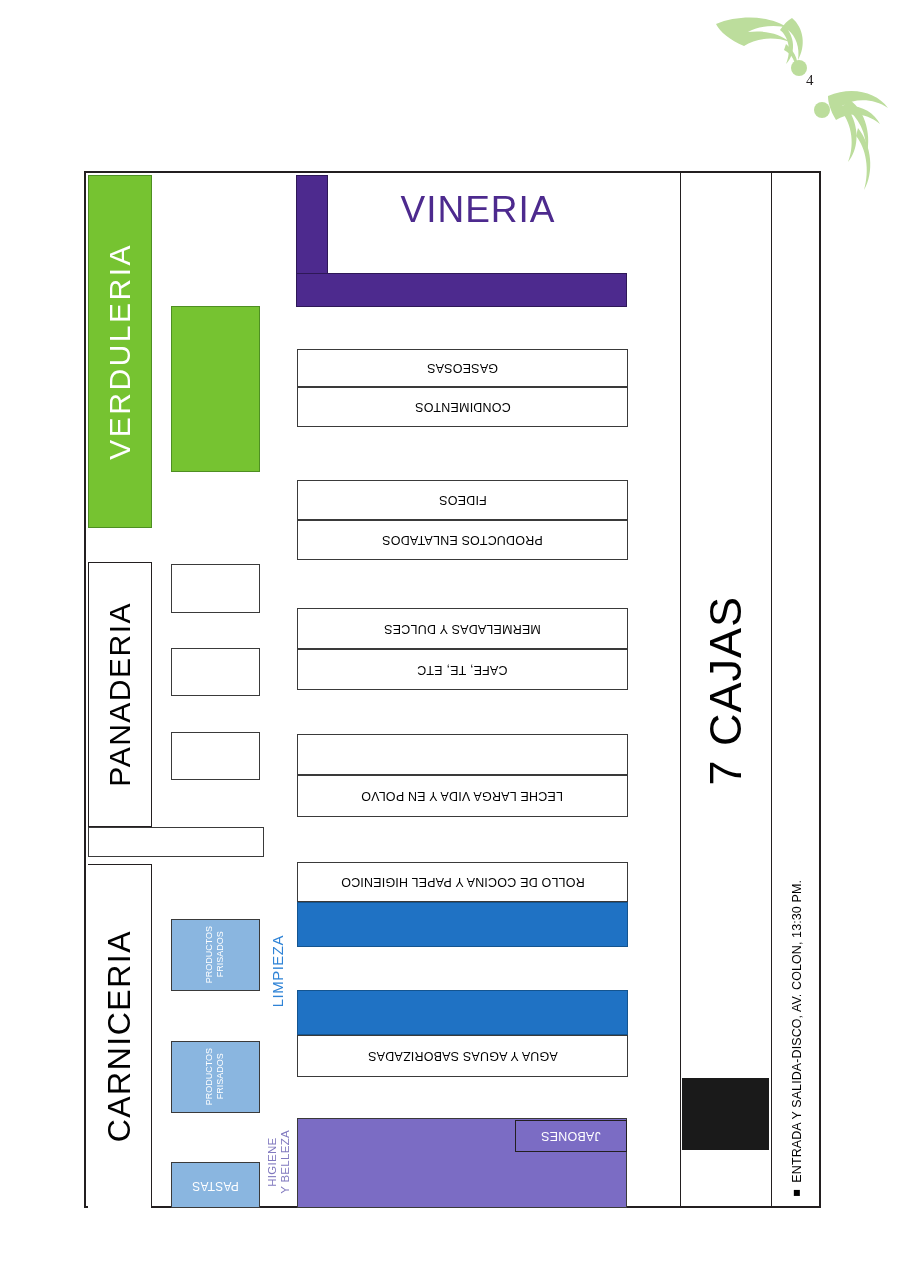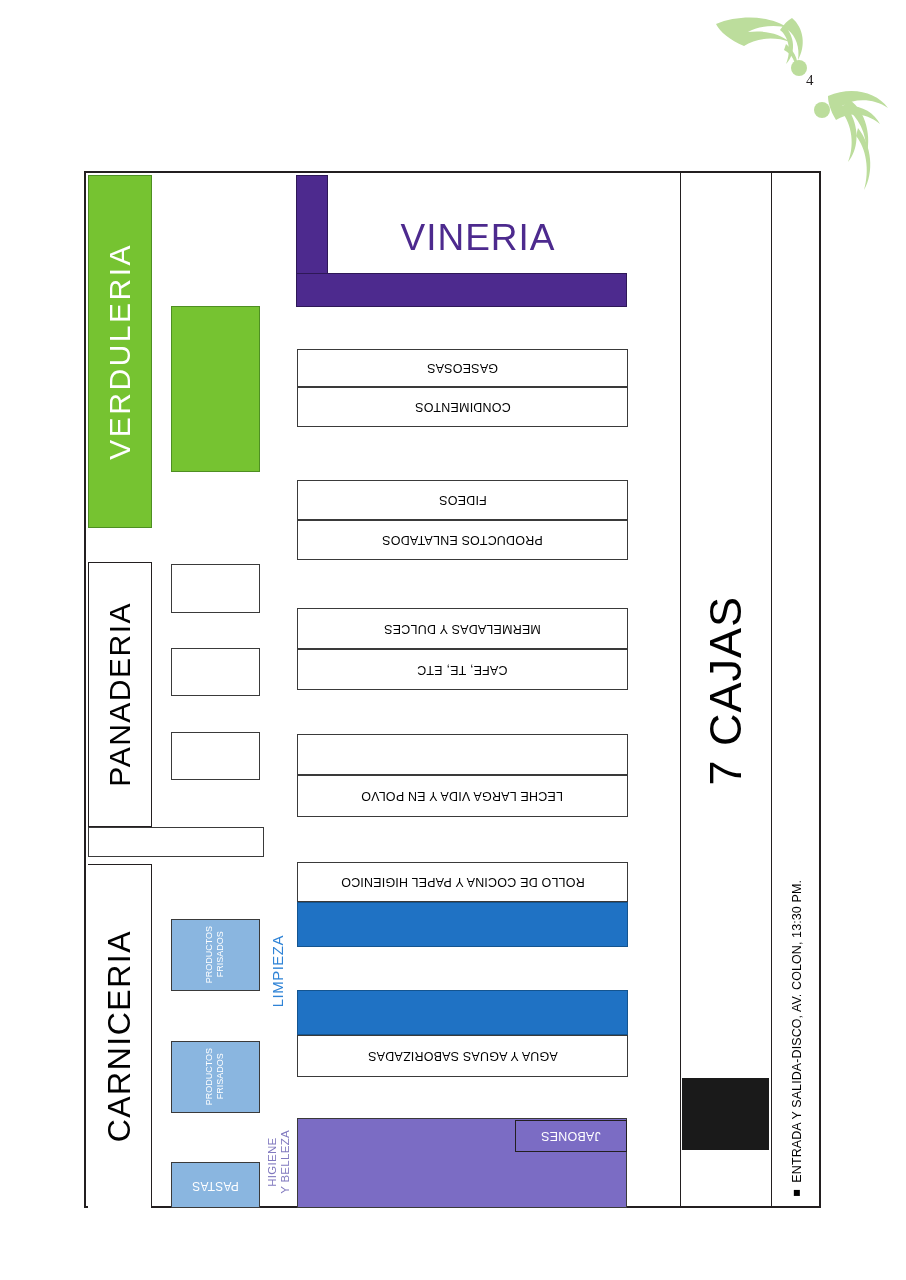--- a/index.html
+++ b/index.html
@@ -95,21 +95,21 @@
   #vineria-v {
     left: 210px; top: 2px; width: 32px; height: 132px;
     background: #4d2a8e; border: 1.2px solid #2e1857;
   }
   #vineria-h {
     left: 210px; top: 100px; width: 331px; height: 34px;
     background: #4d2a8e; border: 1.2px solid #2e1857;
   }
   #vineria-label {
     left: 242px; top: 16px; width: 300px; height: 70px;
-    display: flex; align-items: flex-end; justify-content: center;
+    display: flex; align-items: flex-start; justify-content: center;
   }
   #vineria-label .t {
     color: #4d2a8e; font-size: 37px; letter-spacing: 1px;
     font-family: "Liberation Sans", sans-serif;
   }
 
   
   #panaderia {
     left: 2px; top: 389px; width: 64px; height: 265px;
     border: 1.6px solid #231f20; background: #fff;

